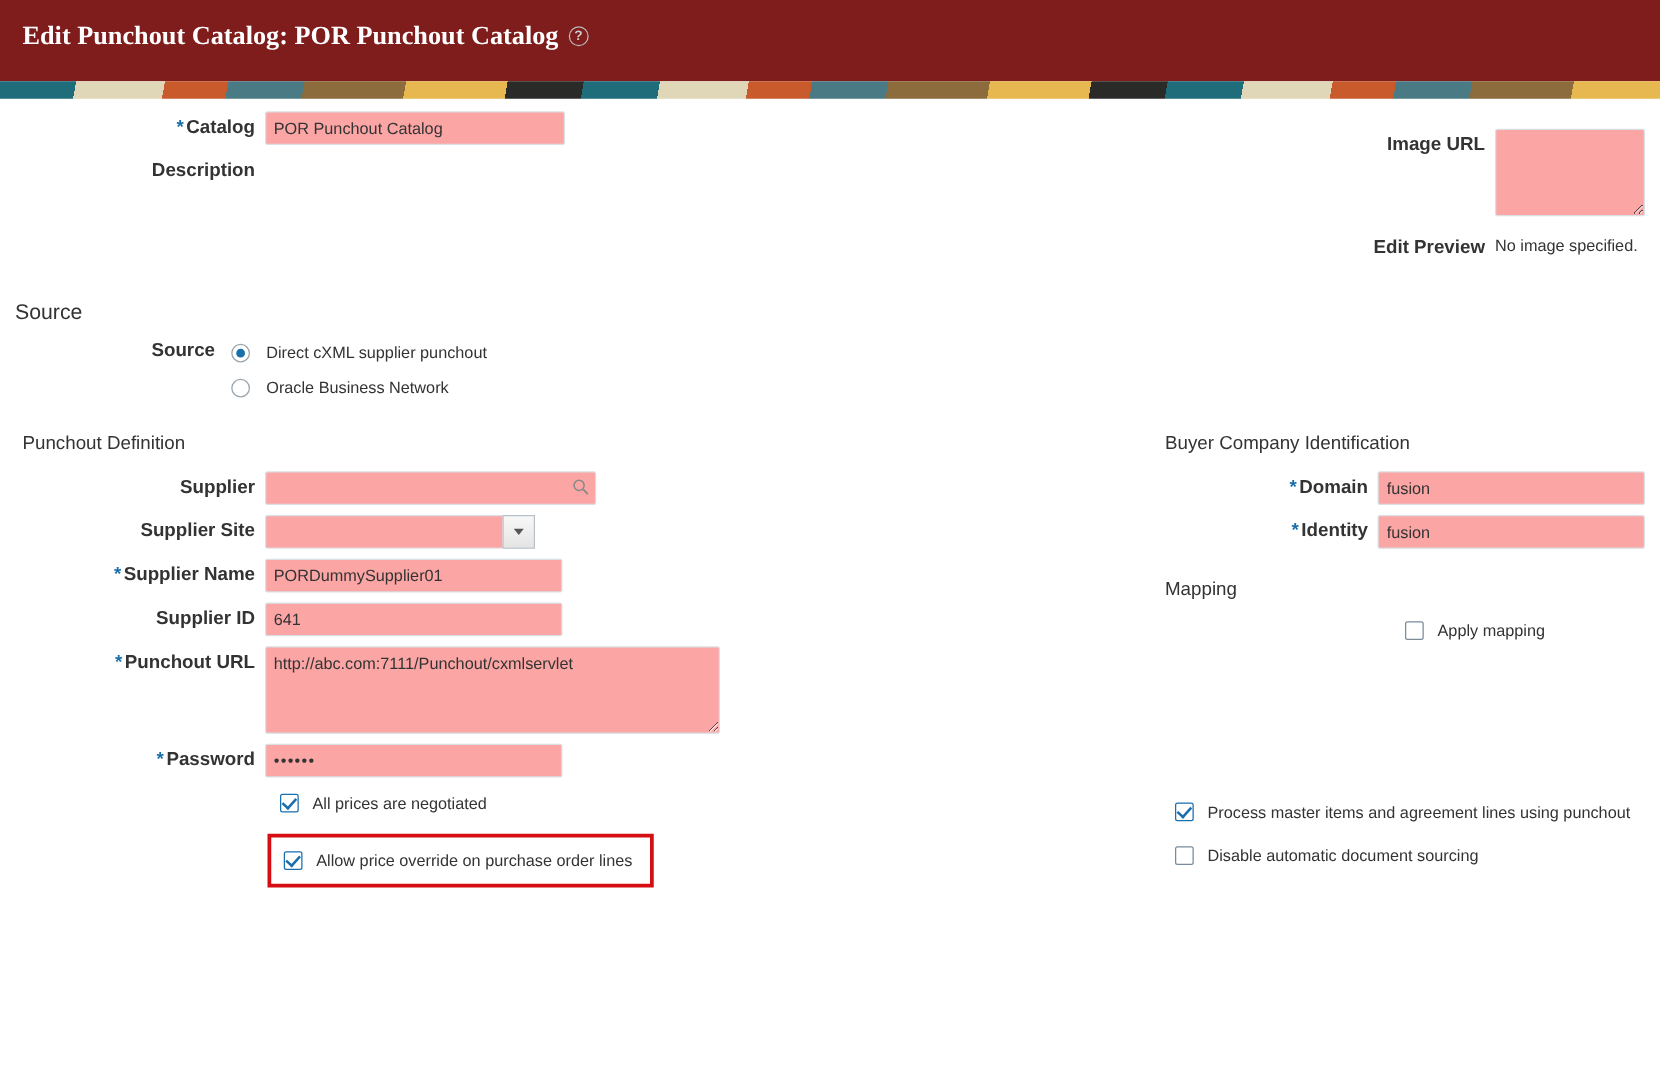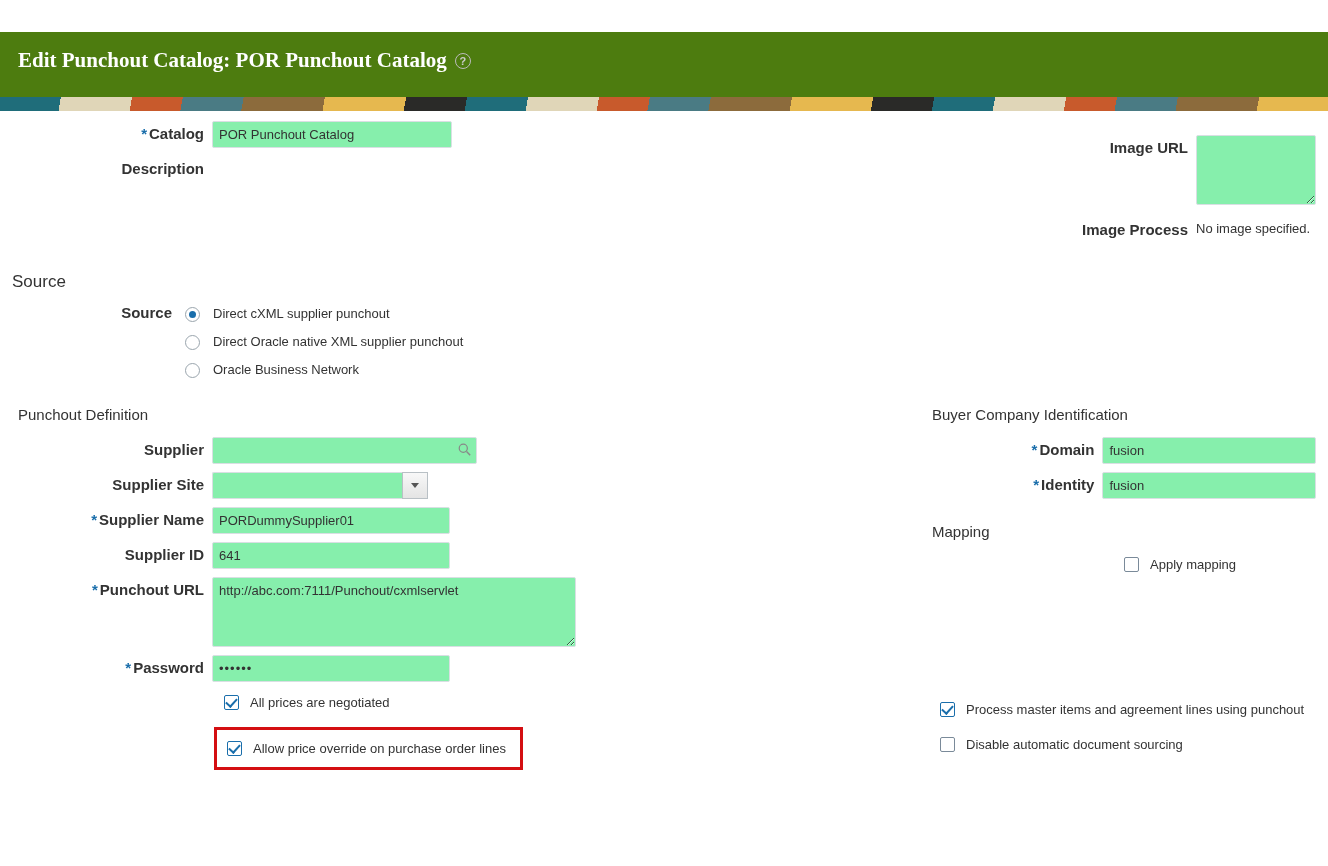--- a/index.html
+++ b/index.html
@@ -5,24 +5,23 @@
   * { box-sizing: border-box; }
   body {
     margin: 0;
     font-family: "Helvetica Neue", Helvetica, Arial, sans-serif;
     font-size: 13px;
     color: #333;
     background: #fff;
     width: 1328px;
   }
   .header {
-    background: #4d7c0f;
+    background: #7f1d1d;
     color: #fff;
     padding: 16px 18px 24px 18px;
-    margin-top: 32px;
   }
   .header h1 {
     margin: 0;
     font-size: 21px;
     font-weight: 600;
     font-family: Georgia, 'Times New Roman', serif;
     display: flex;
     align-items: center;
     gap: 8px;
   }
@@ -62,21 +61,21 @@
     padding: 4px 8px 0 0;
     font-size: 15px;
     color: #333;
     font-weight: 700;
   }
   .label .req { color: #1a6eab; font-weight: 700; margin-right: 2px; }
   input[type="text"], input[type="password"], textarea, select {
     font-family: inherit;
     font-size: 13px;
     border: 1px solid #d9dfe3;
-    background: #86efac;
+    background: #fca5a5;
     padding: 5px 6px;
     color: #333;
     border-radius: 2px;
   }
   textarea { resize: both; }
   .section-title {
     font-size: 17px;
     color: #333;
     margin: 26px 0 12px 0;
     font-weight: 400;
@@ -205,39 +204,35 @@
       <div class="form-row">
         <div class="label"><span>Description</span></div>
       </div>
     </div>
     <div style="flex:1; padding-top:14px;">
       <div class="form-row">
         <div class="label" style="width:490px;"><span>Image URL</span></div>
         <textarea style="width: 120px; height: 70px;"></textarea>
       </div>
       <div class="form-row" style="margin-top:12px;">
-        <div class="label" style="width:490px;"><span>Image Process</span></div>
+        <div class="label" style="width:490px;"><span>Edit Preview</span></div>
         <div class="value-static">No image specified.</div>
       </div>
     </div>
   </div>
 
   <div class="section-title">Source</div>
 
   <div style="margin-left:0;">
     <div class="form-row" style="align-items:flex-start;">
       <div class="label" style="width:168px; padding-top:0;"><span>Source</span></div>
       <div>
         <div class="radio-row">
           <input type="radio" class="radio" name="src" checked="" style="">
           <span>Direct cXML supplier punchout</span>
-        </div>
-        <div class="radio-row">
-          <input type="radio" class="radio" name="src" style="">
-          <span>Direct Oracle native XML supplier punchout</span>
         </div>
         <div class="radio-row">
           <input type="radio" class="radio" name="src" style="">
           <span>Oracle Business Network</span>
         </div>
       </div>
     </div>
   </div>
 
   <div class="cols" style="margin-top:18px;">

